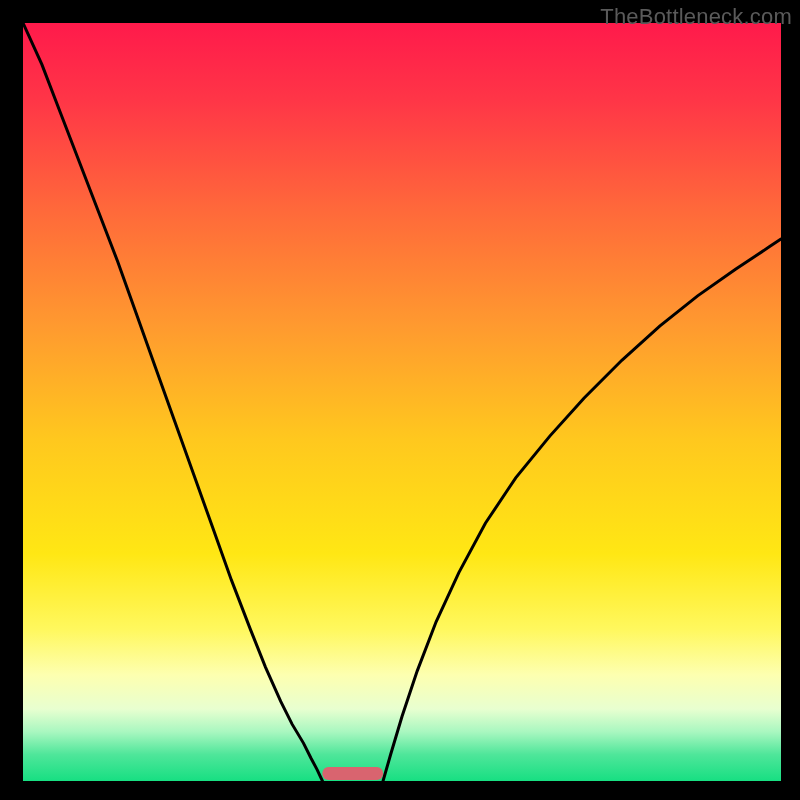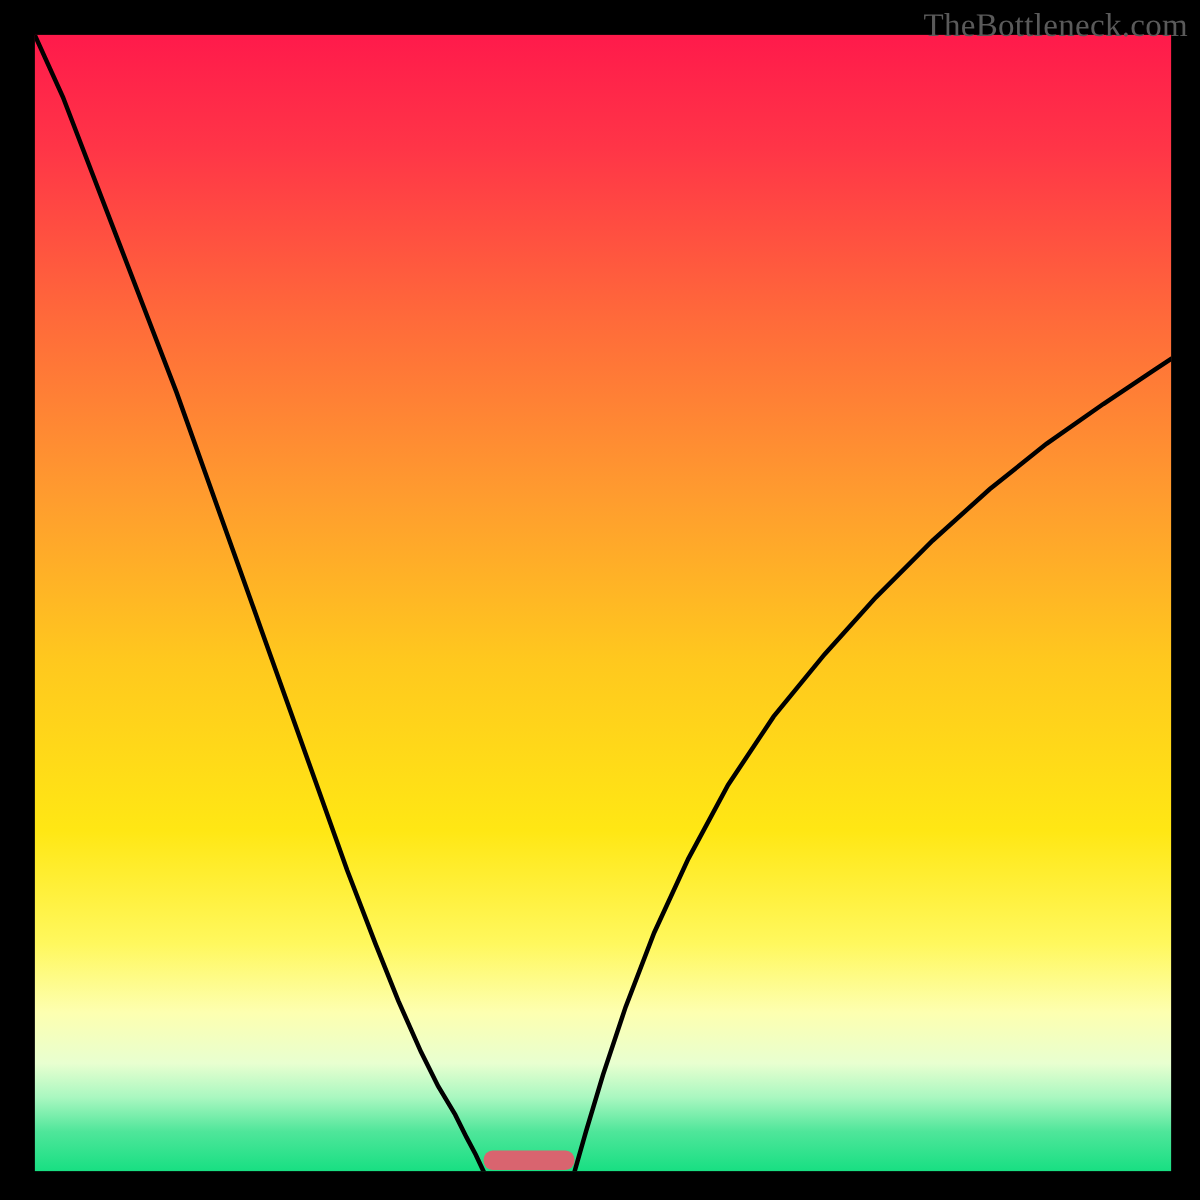--- a/index.html
+++ b/index.html
@@ -26,21 +26,20 @@
   }
   .watermark {
     position: absolute;
     top: 4px;
     right: 8px;
     color: #5a5a5a;
     font-size: 22px;
     font-weight: 400;
     letter-spacing: 0.2px;
     z-index: 5;
-    font-family: Liberation Serif, serif;
   }
   svg { display: block; }
 </style>
 </head>
 <body>
 
 <div class="frame">
 
   <div class="watermark">TheBottleneck.com</div>
 

